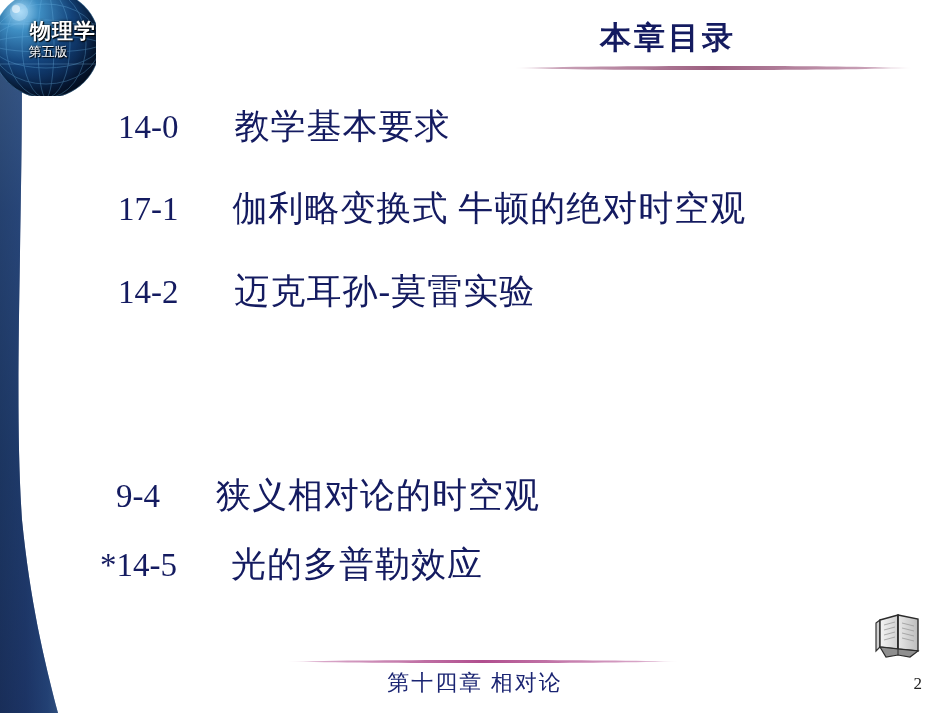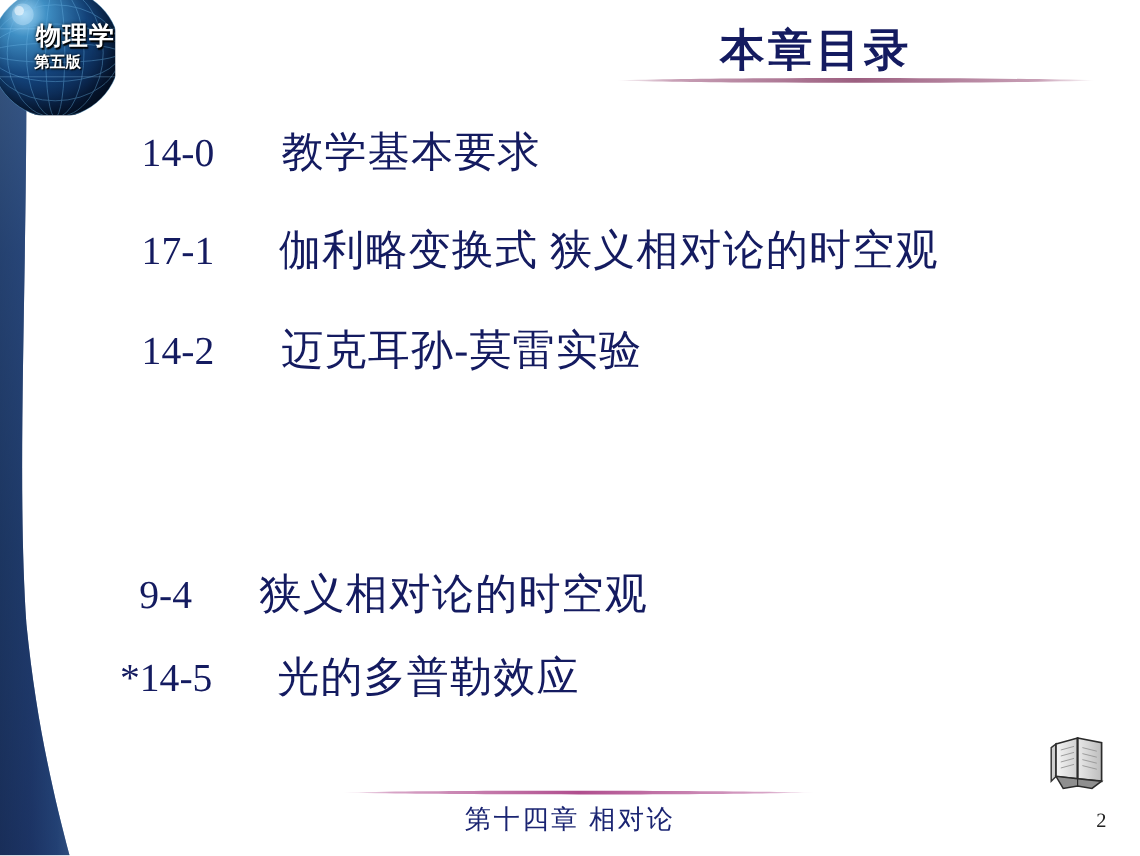--- a/index.html
+++ b/index.html
@@ -68,33 +68,33 @@
     line-height: 1;
   }
   .logo-sub {
     position: absolute;
     left: 0;
     top: 45px;
     width: 96px;
     text-align: center;
     color: #ffffff;
     font-family: "Liberation Sans", "DejaVu Sans", sans-serif;
-    font-weight: bold;
+    font-weight: normal;
     font-size: 13px;
     letter-spacing: 0px;
     text-shadow: 0 0 3px rgba(0,0,0,0.9), 1px 1px 1px #000;
     line-height: 1;
   }
 
   
   .header-title {
     position: absolute;
     left: 600px;
     top: 17px;
-    font-size: 37px;
+    font-size: 31px;
     font-weight: bold;
     color: #141b60;
     letter-spacing: 3px;
     white-space: nowrap;
     font-family: "Liberation Serif", "DejaVu Serif", serif;
   }
   .header-rule {
     position: absolute;
     left: 513px;
     top: 57px;
@@ -242,21 +242,21 @@
 
     <div class="toc-row" style="left:118px; top:103px;">
       <span class="toc-num">14-0</span>
       <span style="display:inline-block;width:32px;"></span>
       <span class="toc-text">教学基本要求</span>
     </div>
 
     <div class="toc-row" style="left:118px; top:185px;">
       <span class="toc-num">17-1</span>
       <span style="display:inline-block;width:30px;"></span>
-      <span class="toc-text">伽利略变换式 狭义相对论的时空观</span>
+      <span class="toc-text">伽利略变换式 牛顿的绝对时空观</span>
     </div>
 
     <div class="toc-row" style="left:118px; top:268px;">
       <span class="toc-num">14-2</span>
       <span style="display:inline-block;width:32px;"></span>
       <span class="toc-text">迈克耳孙-莫雷实验</span>
     </div>
 
 
     <div class="toc-row" style="left:116px; top:472px;">

